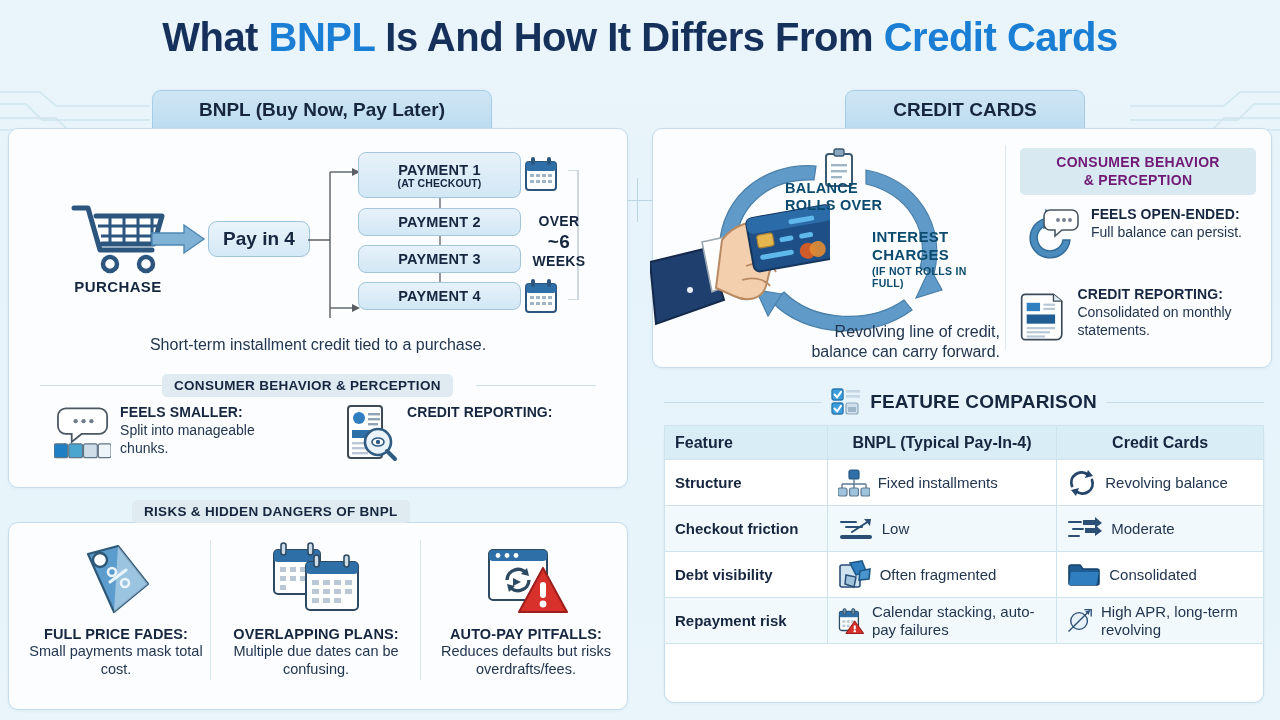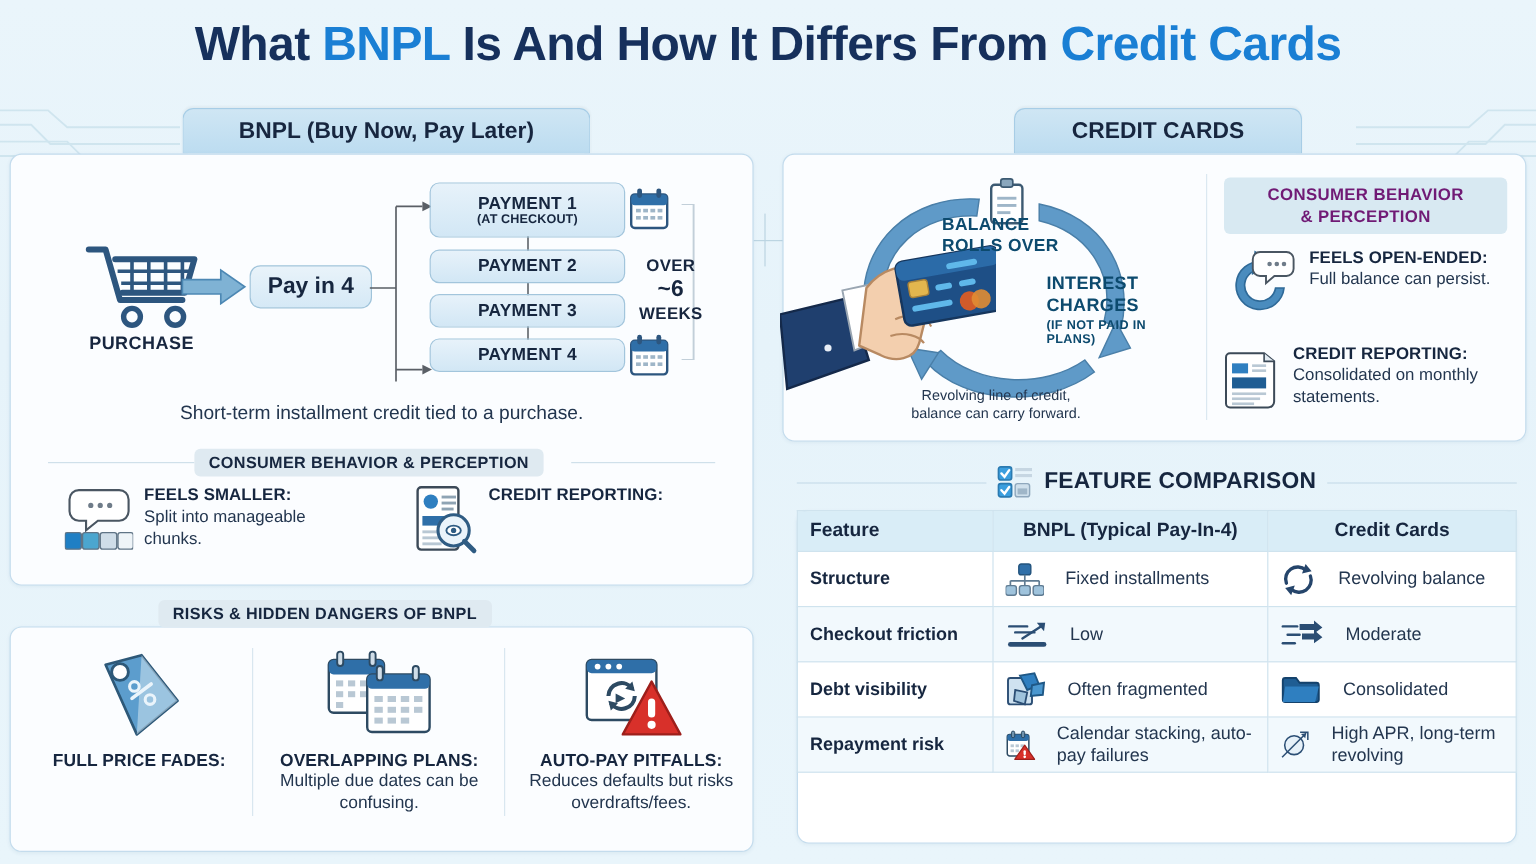--- a/index.html
+++ b/index.html
@@ -107,22 +107,22 @@
 
   
   .riskcol { position:absolute; top:534px; width:196px; text-align:center; }
   .riskcol .ic { height:84px; display:flex; align-items:flex-end; justify-content:center; }
   .riskcol .hd { font-size:14.5px; font-weight:700; color:#16263f; margin-top:8px; letter-spacing:.1px;}
   .riskcol .bd { font-size:14.5px; color:#23364f; line-height:1.26; }
   .vsep { position:absolute; top:540px; width:1px; height:140px; background:#d9e7f0; }
 
   
   .cycle-cap {
-    position:absolute; left:660px; top:322px; width:340px; text-align:center;
-    font-size:12px; color:#23364f; line-height:1.25;
+    position:absolute; left:660px; top:322px; width:340px; text-align:right;
+    font-size:16px; color:#23364f; line-height:1.25;
   }
   .cyc-lbl { position:absolute; font-weight:700; color:#0c4a6e; letter-spacing:.3px;}
   #lbl-balance { left:785px; top:180px; width:130px; font-size:14.5px; line-height:1.2; }
   #lbl-interest{ left:872px; top:228px; width:118px; font-size:15px; line-height:1.17; }
   #lbl-interest .small { font-size:10.5px; line-height:1.15; display:block; margin-top:2px;}
   .ccsep { position:absolute; left:1005px; top:145px; width:1px; height:205px; background:#dbe8f1; }
 
   
   .fc-head {
     position:absolute; left:664px; top:388px; width:600px;
@@ -134,21 +134,21 @@
   table { position:absolute; left:664px; top:425px; width:600px; border-collapse:collapse; }
   th,td { border:1px solid #cfe3ee; padding:0 10px; vertical-align:middle; }
   thead th {
     background:#d9edf7; height:34px; font-size:16px; font-weight:700; color:#16263f;
   }
   thead th:first-child { text-align:left; }
   tbody tr:nth-child(odd) td { background:#fff; }
   tbody tr:nth-child(even) td { background:#f2f9fd; }
   tbody td { height:46px; font-size:15px; color:#23364f; }
   td.feat { font-weight:700; color:#16263f; font-size:15px; }
-  .cellwrap { display:flex; align-items:center; gap:18px; }
+  .cellwrap { display:flex; align-items:center; gap:8px; }
   .cellwrap .ctxt { line-height:1.2; }
   .colw1 { width:163px; } .colw2 { width:230px; } .colw3 { width:207px; }
 </style>
 </head>
 <body>
 
 <svg class="circuit" style="left:0;top:82px;" width="160" height="56" viewBox="0 0 160 56">
   <g fill="none" stroke="#bcd9e6" stroke-width="1.6">
     <path d="M0 10 H40 L56 24 H150"></path>
     <path d="M0 22 H26 L42 38 H150"></path>
@@ -334,20 +334,21 @@
       <path d="M40 6 L70 44 L36 72 Z" fill="#cfe3f0" opacity=".55"></path>
       <circle cx="22" cy="20" r="7" fill="#fff" stroke="#2d5878" stroke-width="2.4"></circle>
       <g stroke="#eaf4fb" stroke-width="3" stroke-linecap="round">
         <path d="M32 42 L48 30"></path>
         </g>
       <circle cx="34" cy="32" r="4" fill="none" stroke="#eaf4fb" stroke-width="2.6"></circle>
       <circle cx="47" cy="43" r="4" fill="none" stroke="#eaf4fb" stroke-width="2.6"></circle>
     </svg>
   </div>
   <div class="hd">FULL PRICE FADES:</div>
+  <div class="bd">Small payments mask total cost.</div>
 </div>
 
 <div class="riskcol" style="left:218px;">
   <div class="ic">
     <svg width="92" height="78" viewBox="0 0 92 78">
       <rect x="4" y="10" width="46" height="44" rx="4" fill="#fff" stroke="#2d4a62" stroke-width="2"></rect>
       <rect x="4" y="10" width="46" height="12" rx="4" fill="#2f6fa8"></rect>
       <rect x="11" y="3" width="5" height="12" rx="2.5" fill="#cfdde8" stroke="#2d4a62" stroke-width="1.6"></rect>
       <rect x="38" y="3" width="5" height="12" rx="2.5" fill="#cfdde8" stroke="#2d4a62" stroke-width="1.6"></rect>
       <g fill="#b9c8d4">
@@ -455,21 +456,21 @@
   </g>
 </svg>
 
 <div class="cyc-lbl" id="lbl-balance">
   <div>BALANCE</div>
   <div>ROLLS OVER</div>
 </div>
 <div class="cyc-lbl" id="lbl-interest">
   <div>INTEREST</div>
   <div>CHARGES</div>
-  <span class="small">(IF NOT PAID IN PLANS)</span>
+  <span class="small">(IF NOT ROLLS IN FULL)</span>
 </div>
 
 <div class="cycle-cap">
   <div>Revolving line of credit,</div>
   <div>balance can carry forward.</div>
 </div>
 
 <div style="position:absolute;left:1020px;top:148px;width:236px;background:#d8e9f2;border-radius:5px;padding:6px 8px;text-align:center;font-size:14px;font-weight:700;letter-spacing:.3px;color:#701a75;line-height:1.25;">
   <div>CONSUMER BEHAVIOR</div>
   <div>&amp; PERCEPTION</div>

